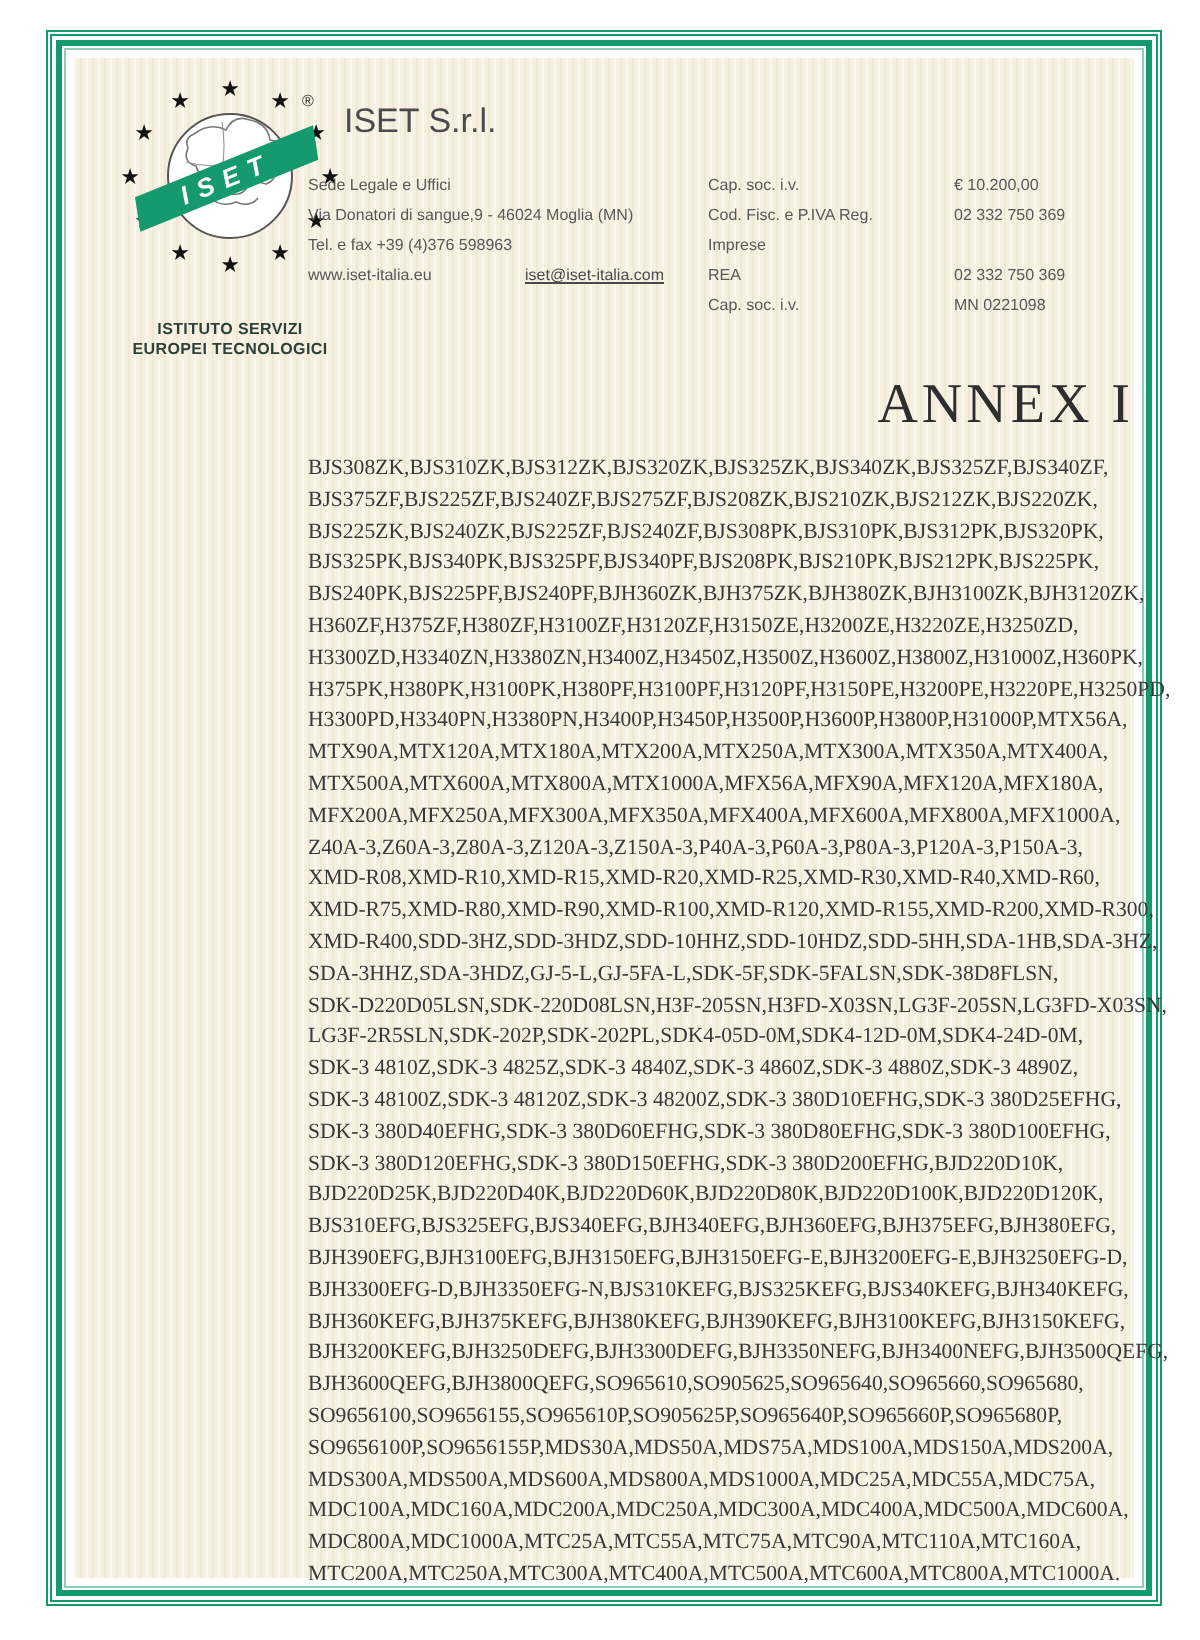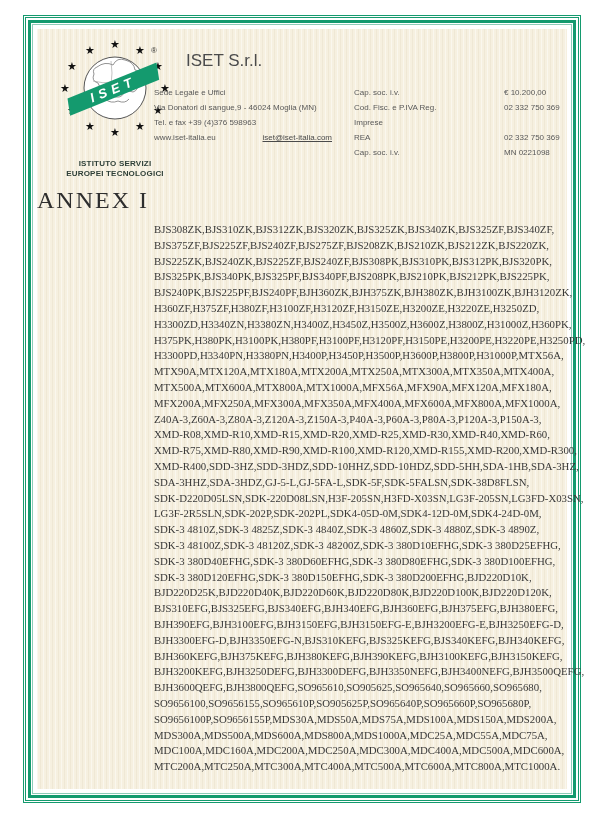--- a/index.html
+++ b/index.html
@@ -16,30 +16,30 @@
            background-image:repeating-linear-gradient(90deg,
              rgba(255,255,255,0.45) 0px, rgba(255,255,255,0.45) 1px,
              rgba(246,240,224,0) 1px,  rgba(246,240,224,0) 3px,
              rgba(205,190,155,0.16) 3px, rgba(205,190,155,0.16) 4px,
              rgba(246,240,224,0) 4px,  rgba(246,240,224,0) 6px);}
   
   .hdr{position:relative;height:142px;}
   .logo-col{position:absolute;left:10px;top:8px;width:136px;text-align:center;}
   .logo-caption{margin-top:16px;font-size:8px;font-weight:bold;line-height:10px;
                 color:#2f4038;letter-spacing:.2px;}
-  .company-name{position:absolute;left:149px;top:22px;font-size:17px;color:#4b4b4b;}
+  .company-name{position:absolute;left:135px;top:22px;font-size:17px;color:#4b4b4b;}
   .addr{position:absolute;left:117px;top:56px;font-size:8px;color:#585858;line-height:15px;}
   .addr .email{color:#4a4a4a;text-decoration:underline;cursor:pointer;margin-left:40px;}
   .reg{position:absolute;left:317px;top:56px;font-size:8px;color:#585858;line-height:15px;width:210px;}
-  .reg-row{display:flex;gap:27px;}
+  .reg-row{display:flex;}
   .reg-label{width:105px;}
   .reg-value{flex:1;padding-left:18px;}
   
-  .doc-title{margin:16px 0 8px 0;text-align:left;font-family:"Liberation Serif",serif;
-             font-size:24px;font-weight:400;letter-spacing:2px;color:#2e2e2e;}
+  .doc-title{margin:16px 0 8px 0;text-align:right;font-family:"Liberation Serif",serif;
+             font-size:28px;font-weight:400;letter-spacing:2px;color:#2e2e2e;}
   
   .codes{margin-left:95px;font-family:"Liberation Serif",serif;font-size:10.8px;
          line-height:15.8px;color:#383838;}
   .code-line{white-space:nowrap;margin-left:22px;}
 </style>
 </head>
 <body>
 
 <div class="sheet">
   <div class="frame-a">
@@ -152,20 +152,21 @@
                 <div class="code-line">BJS310EFG,BJS325EFG,BJS340EFG,BJH340EFG,BJH360EFG,BJH375EFG,BJH380EFG,</div>
                 <div class="code-line">BJH390EFG,BJH3100EFG,BJH3150EFG,BJH3150EFG-E,BJH3200EFG-E,BJH3250EFG-D,</div>
                 <div class="code-line">BJH3300EFG-D,BJH3350EFG-N,BJS310KEFG,BJS325KEFG,BJS340KEFG,BJH340KEFG,</div>
                 <div class="code-line">BJH360KEFG,BJH375KEFG,BJH380KEFG,BJH390KEFG,BJH3100KEFG,BJH3150KEFG,</div>
                 <div class="code-line">BJH3200KEFG,BJH3250DEFG,BJH3300DEFG,BJH3350NEFG,BJH3400NEFG,BJH3500QEFG,</div>
                 <div class="code-line">BJH3600QEFG,BJH3800QEFG,SO965610,SO905625,SO965640,SO965660,SO965680,</div>
                 <div class="code-line">SO9656100,SO9656155,SO965610P,SO905625P,SO965640P,SO965660P,SO965680P,</div>
                 <div class="code-line">SO9656100P,SO9656155P,MDS30A,MDS50A,MDS75A,MDS100A,MDS150A,MDS200A,</div>
                 <div class="code-line">MDS300A,MDS500A,MDS600A,MDS800A,MDS1000A,MDC25A,MDC55A,MDC75A,</div>
                 <div class="code-line">MDC100A,MDC160A,MDC200A,MDC250A,MDC300A,MDC400A,MDC500A,MDC600A,</div>
+                <div class="code-line">MDC800A,MDC1000A,MTC25A,MTC55A,MTC75A,MTC90A,MTC110A,MTC160A,</div>
                 <div class="code-line">MTC200A,MTC250A,MTC300A,MTC400A,MTC500A,MTC600A,MTC800A,MTC1000A.</div>
               </div>
 
           </div>
         </div>
       </div>
     </div>
   </div>
 </div>
 

